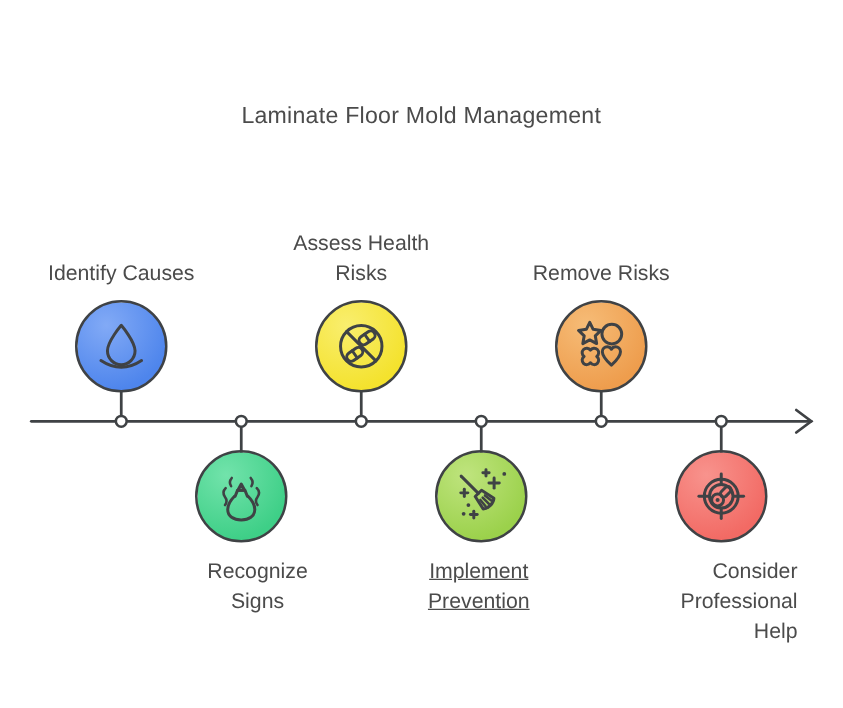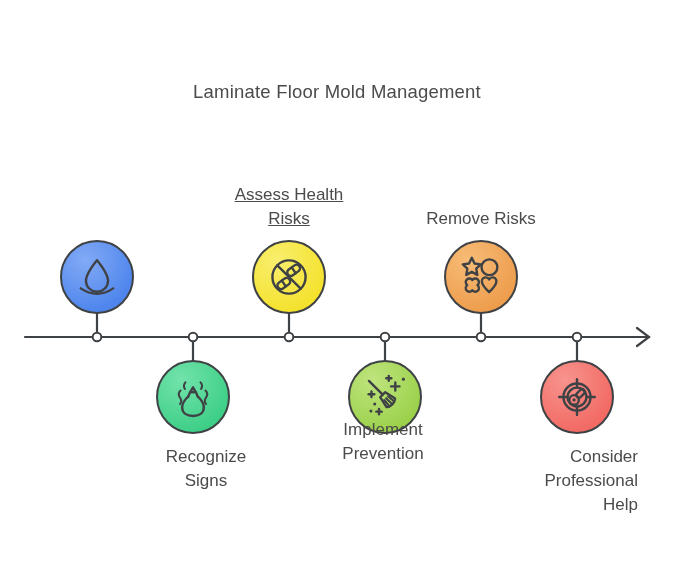--- a/index.html
+++ b/index.html
@@ -29,22 +29,22 @@
   .icon .fill{ fill:var(--stroke,#3f4245); stroke:none; }
   .icon .thin{ stroke-width:1.9; }
   .label{
     position:absolute; z-index:3; text-align:center;
     font-size:17px; line-height:24px; color:var(--text,#4b4b4b);
   }
   .c0{left:60px;  top:240px;} .c1{left:156px; top:360px;} .c2{left:252px; top:240px;}
   .c3{left:348px; top:360px;} .c4{left:444px; top:240px;} .c5{left:540px; top:360px;}
   .l0{left:17px;  bottom:335px; width:160px;}
   .l1{left:146px; top:445px;   width:120px;}
-  .l2{left:219px; bottom:335px; width:140px;text-decoration:underline;}
-  .l3{left:318px; top:418px;   width:130px;}
+  .l2{left:219px; bottom:335px; width:140px;}
+  .l3{left:318px; top:445px;   width:130px;text-decoration:underline;}
   .l4{left:401px; bottom:335px; width:160px;}
   .l5{left:512px; top:445px;   width:126px;text-align:right;}
 </style>
 </head>
 <body>
 
 <div class="canvas" style="--stroke: #3f4245; --text: #4b4b4b; --bg: #ffffff;">
 
   <div class="title">Laminate Floor Mold Management</div>
 
@@ -64,20 +64,21 @@
     <circle cx="481" cy="337" r="4.3"></circle>
     <circle cx="577" cy="337" r="4.3"></circle>
   </svg>
 
   <div class="circle c0" style="--c: #4e85ec; --cl: #82aaf6;">
     <svg class="icon" viewBox="0 0 48 48">
       <path d="M24 8.5 C24 8.5 13.8 20.5 13.8 27.4 A10.2 10.2 0 0 0 34.2 27.4 C34.2 20.5 24 8.5 24 8.5 Z"></path>
       <path d="M9 34.5 Q24 44.5 39 34.5"></path>
     </svg>
   </div>
+  <div class="label l0">Identify Causes</div>
 
   <div class="circle c1" style="--c: #3ecf87; --cl: #72e3ab;">
     <svg class="icon" viewBox="0 0 48 48">
       <path d="M19 24 C16 27 14 30.5 14 33.8 C14 38.8 18.4 41.5 24 41.5 C29.6 41.5 34 38.8 34 33.8 C34 30.5 32 27 29 24"></path>
       <path d="M19.5 24 L21.3 19.5 L26.7 19.5 L28.5 24"></path>
       <path d="M21.5 19.5 L24 15 L26.5 19.5 Z"></path>
       <path class="thin" d="M12.5 18 Q9.5 21 12 24.5 Q14.3 27.5 12 30.5"></path>
       <path class="thin" d="M17 10.5 Q14.5 13.5 16.5 16.5"></path>
       <path class="thin" d="M31 10.5 Q33.5 13.5 31.5 16.5"></path>
       <path class="thin" d="M35.5 18 Q38.5 21 36 24.5 Q33.7 27.5 36 30.5"></path>

